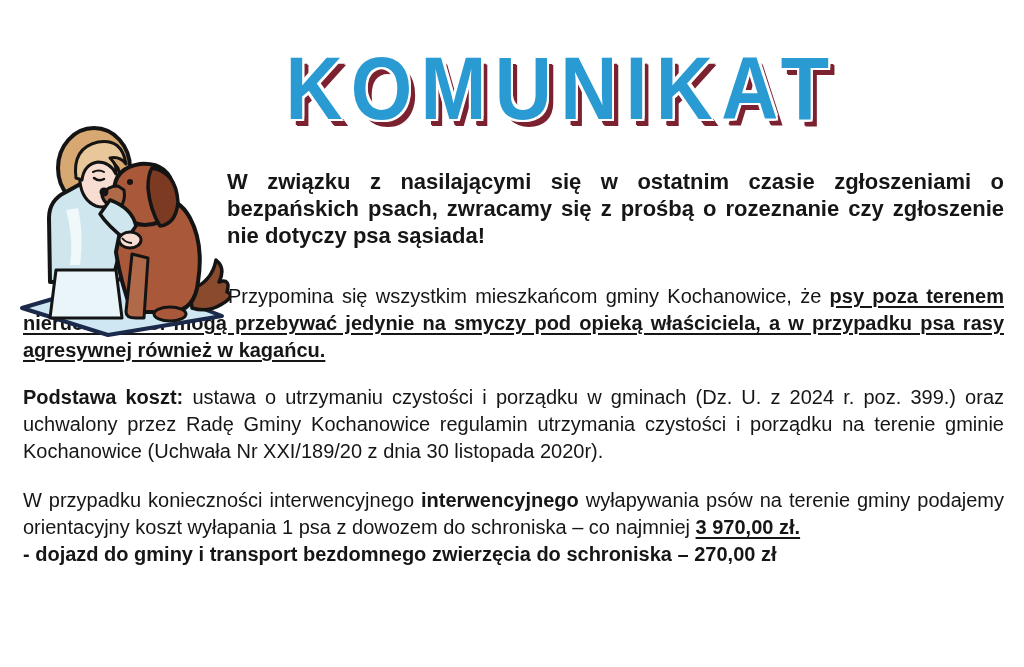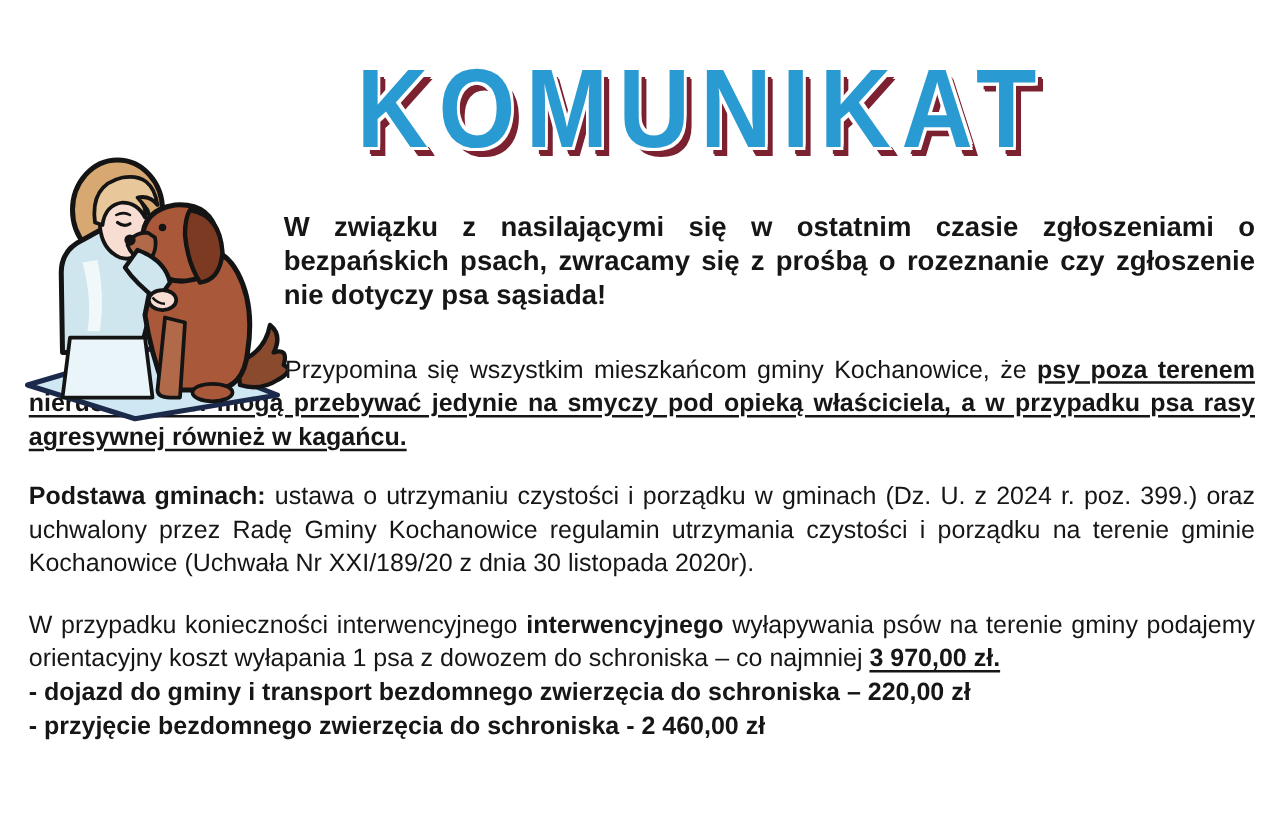--- a/index.html
+++ b/index.html
@@ -128,25 +128,24 @@
 
   <p class="p-intro">
     <span>W związku z nasilającymi się w ostatnim czasie zgłoszeniami o bezpańskich psach, zwracamy się z prośbą o rozeznanie czy zgłoszenie nie dotyczy psa sąsiada!</span>
   </p>
 
   <p class="p-reminder">
     <span>Przypomina się wszystkim mieszkańcom gminy Kochanowice, że </span><span class="bu">psy poza terenem nieruchomości mogą przebywać jedynie na smyczy pod opieką właściciela, a w przypadku psa rasy agresywnej również w kagańcu.</span>
   </p>
 
   <p class="p-legal">
-    <span class="b">Podstawa gminach:</span><span> ustawa o utrzymaniu czystości i porządku w gminach (Dz. U. z 2024 r. poz. 399.) oraz uchwalony przez Radę Gminy Kochanowice regulamin utrzymania czystości i porządku na terenie gminie Kochanowice (Uchwała Nr XXI/189/20 z dnia 30 listopada 2020r).</span>
+    <span class="b">Podstawa koszt:</span><span> ustawa o utrzymaniu czystości i porządku w gminach (Dz. U. z 2024 r. poz. 399.) oraz uchwalony przez Radę Gminy Kochanowice regulamin utrzymania czystości i porządku na terenie gminie Kochanowice (Uchwała Nr XXI/189/20 z dnia 30 listopada 2020r).</span>
   </p>
 
   <p class="p-cost">
     <span>W przypadku konieczności interwencyjnego </span><span class="b">interwencyjnego</span><span> wyłapywania psów na terenie gminy podajemy orientacyjny koszt wyłapania 1 psa z dowozem do schroniska – co najmniej </span><span class="bu">3 970,00 zł.</span>
   </p>
 
   <div class="cost-list">
-    <div>- dojazd do gminy i transport bezdomnego zwierzęcia do schroniska – 220,00 zł</div>
-    <div>- przyjęcie bezdomnego zwierzęcia do schroniska - 2 460,00 zł</div>
+    <div>- dojazd do gminy i transport bezdomnego zwierzęcia do schroniska – 270,00 zł</div>
   </div>
 
 </div>
 
 </body></html>

